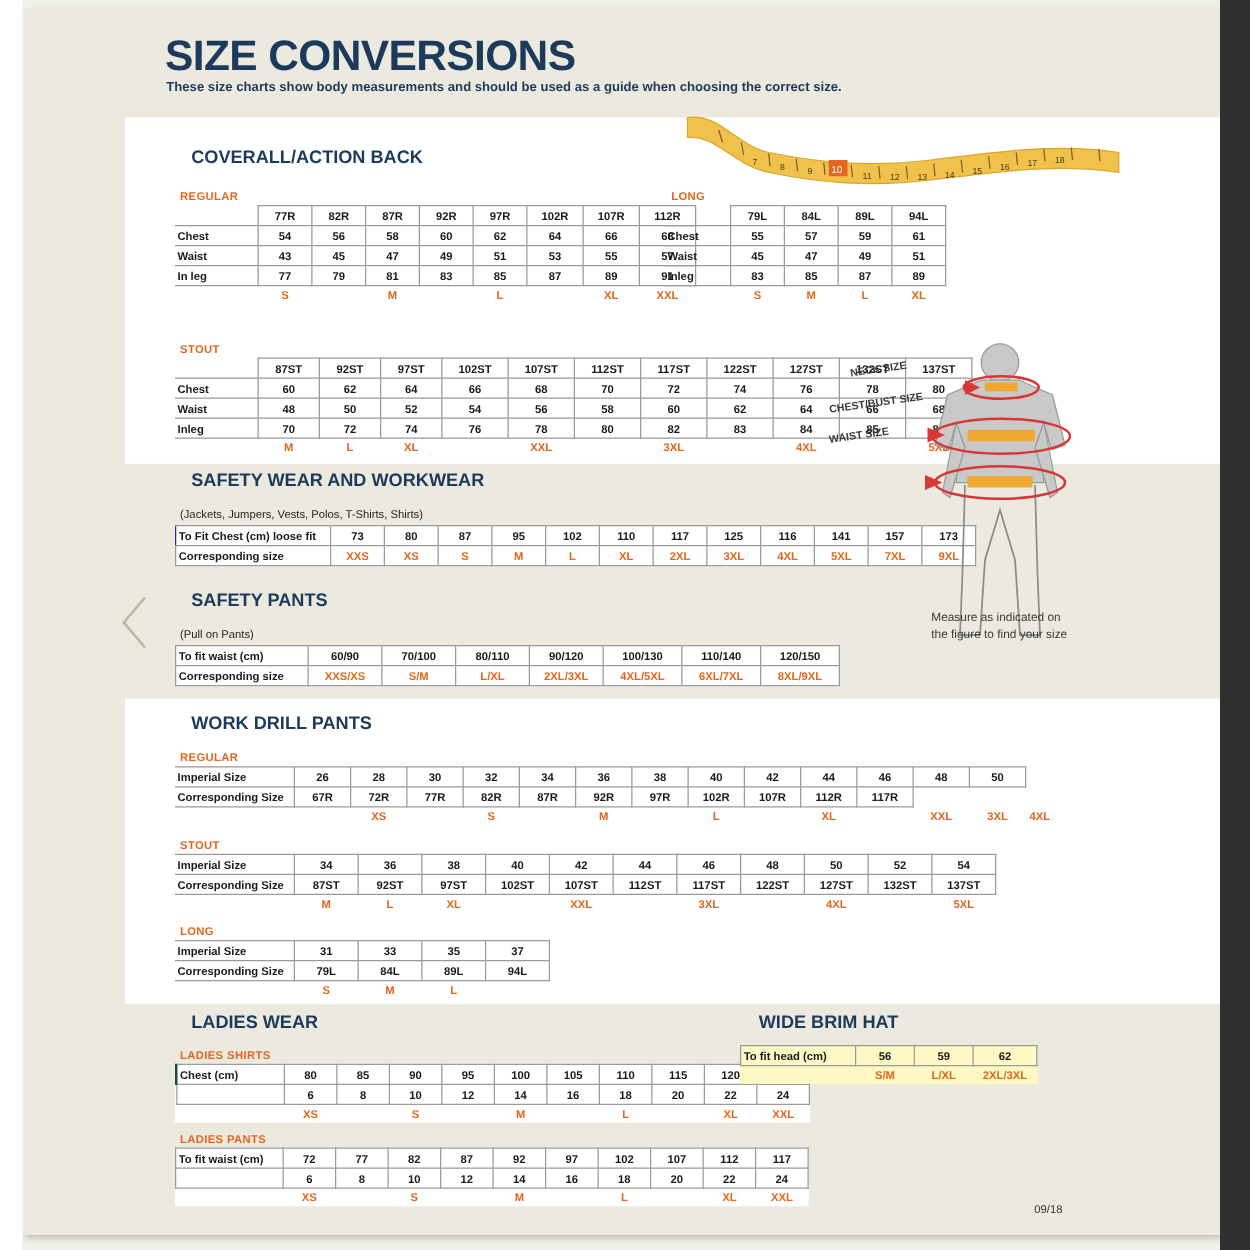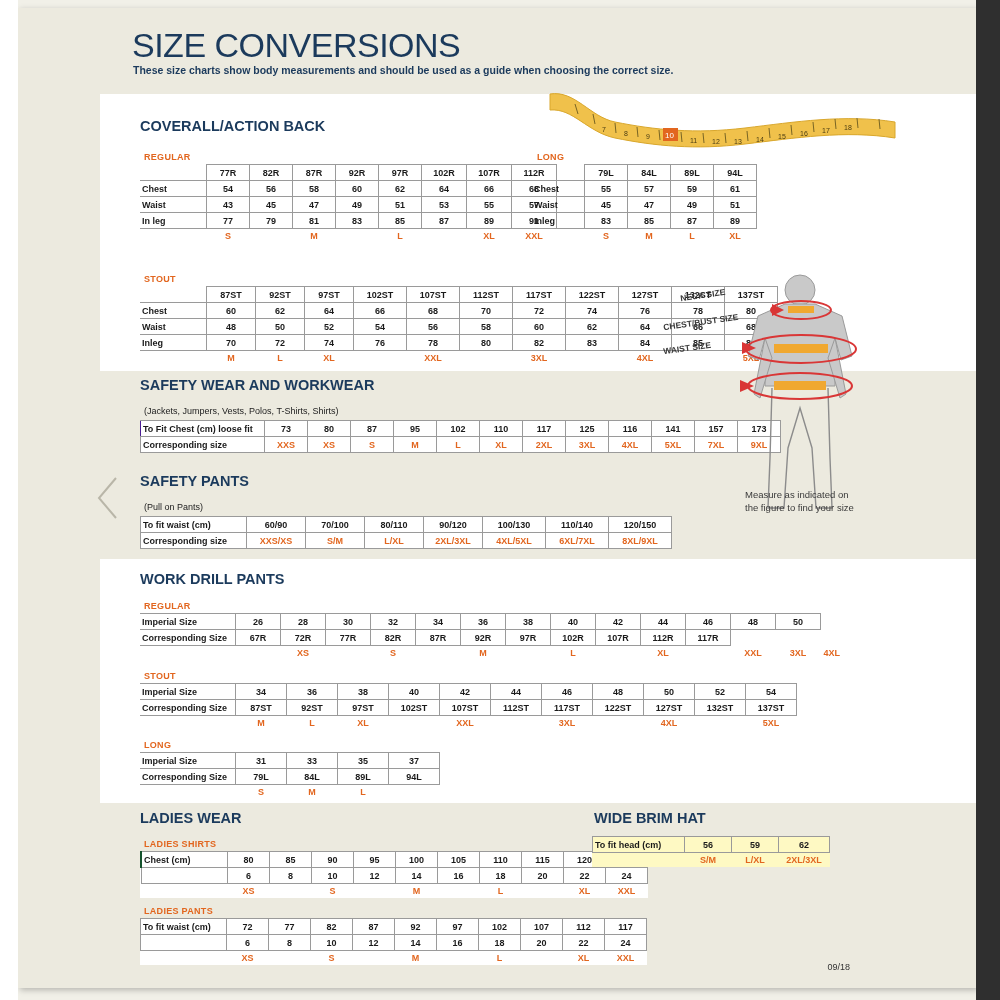--- a/index.html
+++ b/index.html
@@ -34,29 +34,29 @@
     position:absolute;right:0;top:0;width:24px;height:1000px;
     background:#2f2f2f;
   }
   .darkedge2{
     position:absolute;left:0;top:0;width:18px;height:1000px;
     background:#ffffff;
   }
 
   h1.title{
     position:absolute;left:132px;top:26px;margin:0;
-    font-size:34px;font-weight:normal;letter-spacing:-0.5px;
+    font-size:34px;font-weight:bold;letter-spacing:-0.5px;
     color:#1b3a5c;font-family:"Liberation Sans",sans-serif;
   }
   .subtitle{
     position:absolute;left:133px;top:64px;
     font-size:10.5px;color:#1b3a5c;font-weight:bold;
   }
   .sec-title{
-    position:absolute;font-size:14.5px;font-weight:bold;color:#1b3a5c;
+    position:absolute;font-size:14.5px;font-weight:bold;color:#1b3a5c;margin-left:13px;
   }
   .lbl-orange{
     position:absolute;font-size:9px;font-weight:bold;color:#e2661f;
     letter-spacing:.3px;
   }
   .note{
     position:absolute;font-size:9px;color:#222;font-weight:bold;
   }
   table.grid{
     position:absolute;border-collapse:collapse;

